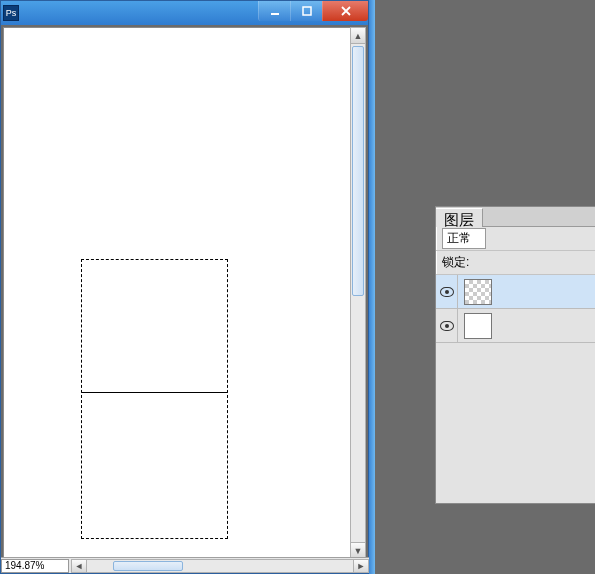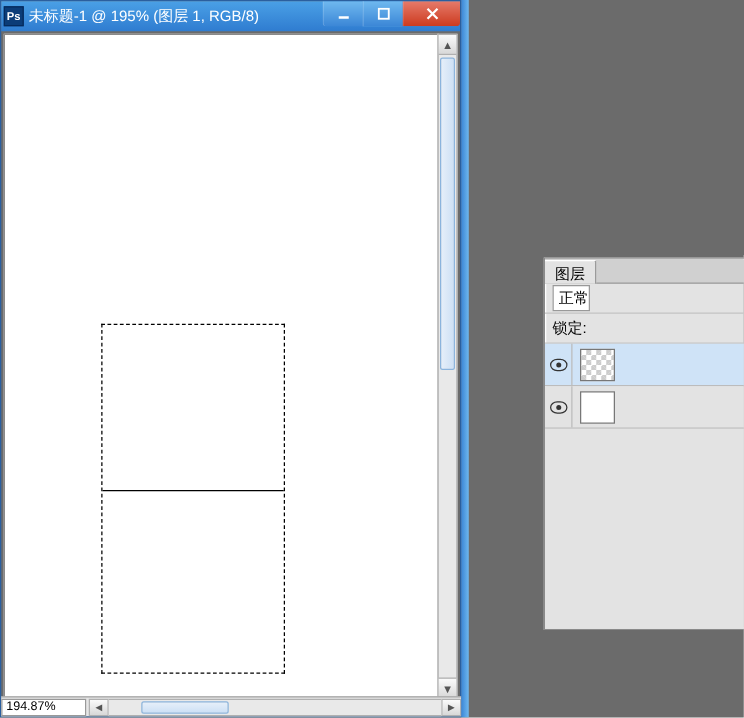--- a/index.html
+++ b/index.html
@@ -30,21 +30,21 @@
     display: flex;
     align-items: center;
     padding-left: 2px;
     position: relative;
     color: #fff;
   }
   .titlebar .app-icon {
     width: 16px; height: 16px;
     background: #0b3c78;
     display: flex; align-items: center; justify-content: center;
-    font-size: 9px; font-weight: bold;
+    font-size: 9px; font-weight: normal;
     border: 1px solid #052a5c;
     margin-right: 4px;
   }
   .titlebar .title-text {
     font-size: 12px;
     white-space: nowrap;
     overflow: hidden;
   }
   .win-controls {
     position: absolute;
@@ -181,40 +181,40 @@
     box-shadow: 0 0 0 1px #fff inset;
   }
   .panel-tabs {
     height: 20px;
     background: #d0d0d0;
     border-bottom: 1px solid #9a9a9a;
     display:flex;
   }
   .panel-tab {
     padding: 2px 8px;
-    font-size: 12px;
+    font-size: 15px;
     background: #e3e3e3;
     border-right: 1px solid #9a9a9a;
     border-top: 1px solid #fff;
     position: relative;
     top: 1px;
   }
   .panel-row {
     height: 24px;
     display: flex;
     align-items: center;
     padding: 0 6px;
     border-bottom: 1px solid #c4c4c4;
     font-size: 12px;
     gap: 4px;
   }
   .blend-select {
     background:#fff;
     border:1px solid #999;
-    padding: 1px 0 1px 4px;
+    padding: 1px 14px 1px 4px;
     font-size:12px;
     position:relative;
   }
   .layer-row {
     height: 34px;
     display: flex;
     align-items: center;
     border-bottom: 1px solid #bcbcbc;
     background:#e3e3e3;
   }
@@ -259,21 +259,20 @@
     background:#e3e3e3;
   }
 </style>
 </head>
 <body>
 
 <div class="doc-window">
 
   <div class="titlebar">
     <div class="app-icon">Ps</div>
-    <div class="title-text">未标题-1 @ 195% (图层 1, RGB/8)</div>
     <div class="win-controls">
       <div class="win-btn min">
         <svg width="10" height="10">
             <rect x="1" y="7" width="8" height="2" fill="#fff"></rect>
           </svg>
       </div>
       <div class="win-btn max">
         <svg width="10" height="10">
             <rect x="1" y="1" width="8" height="8" fill="none" stroke="#fff" stroke-width="1.5"></rect>
           </svg>

